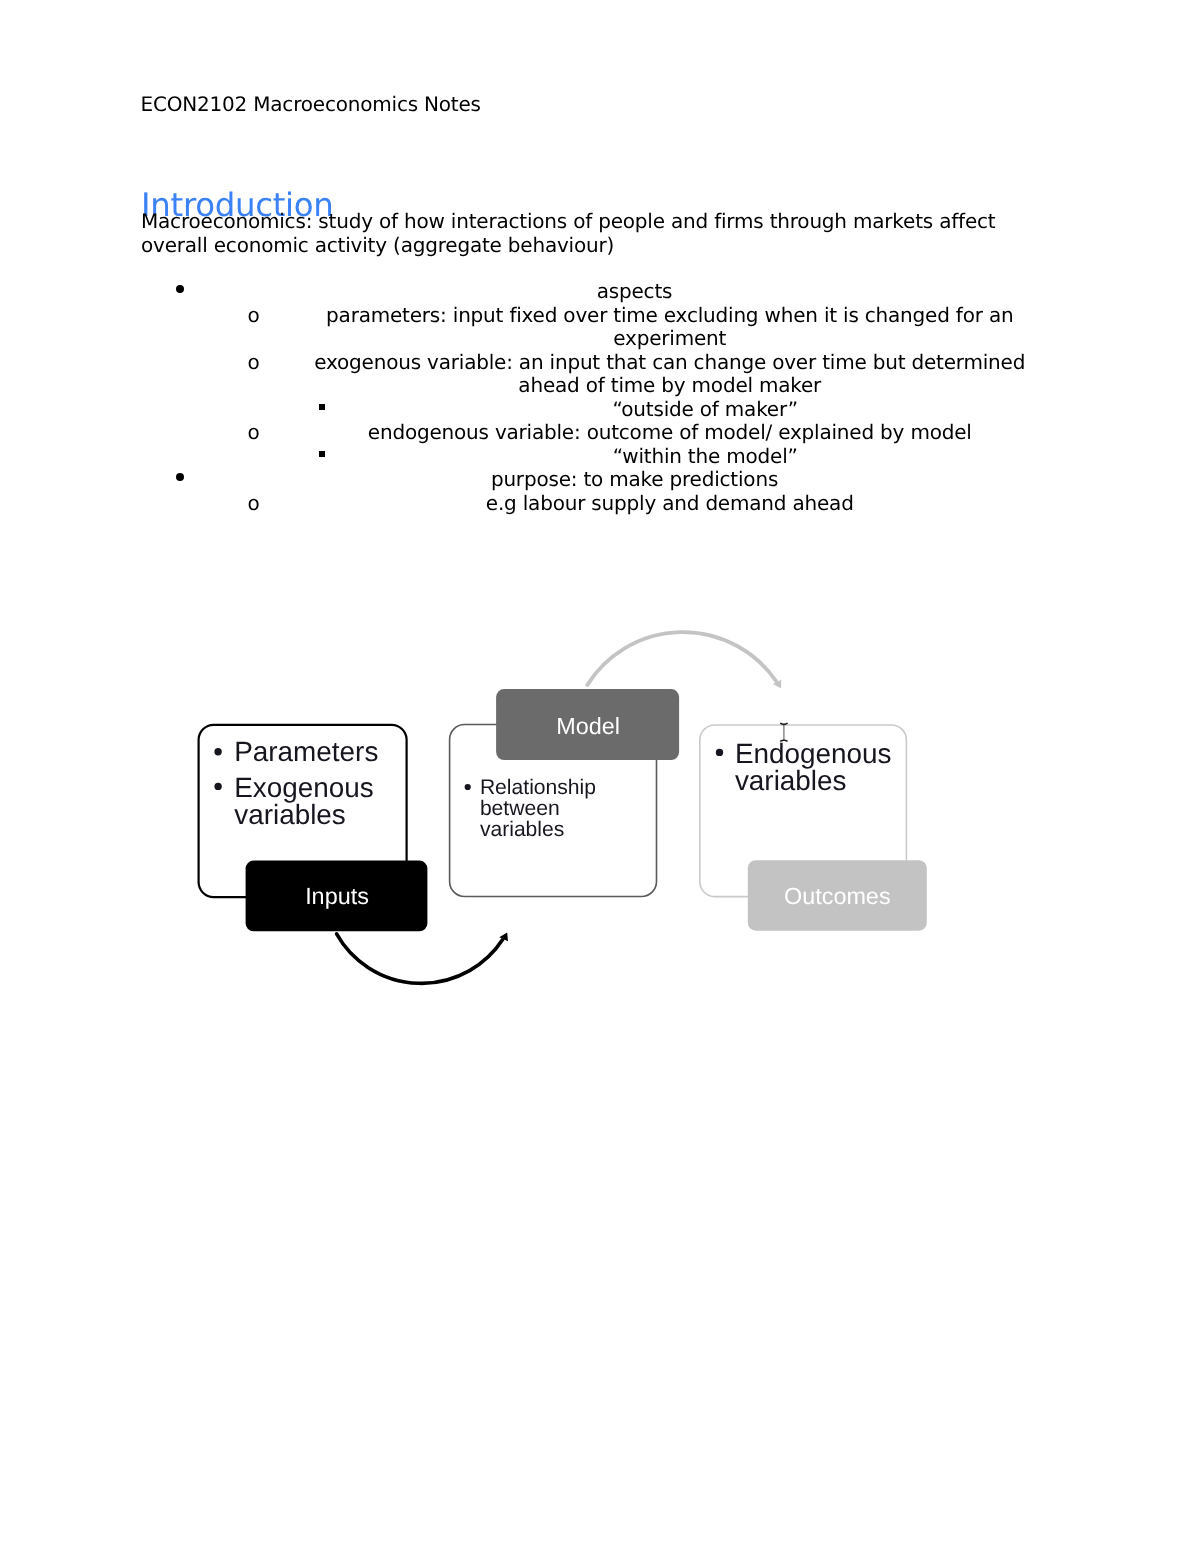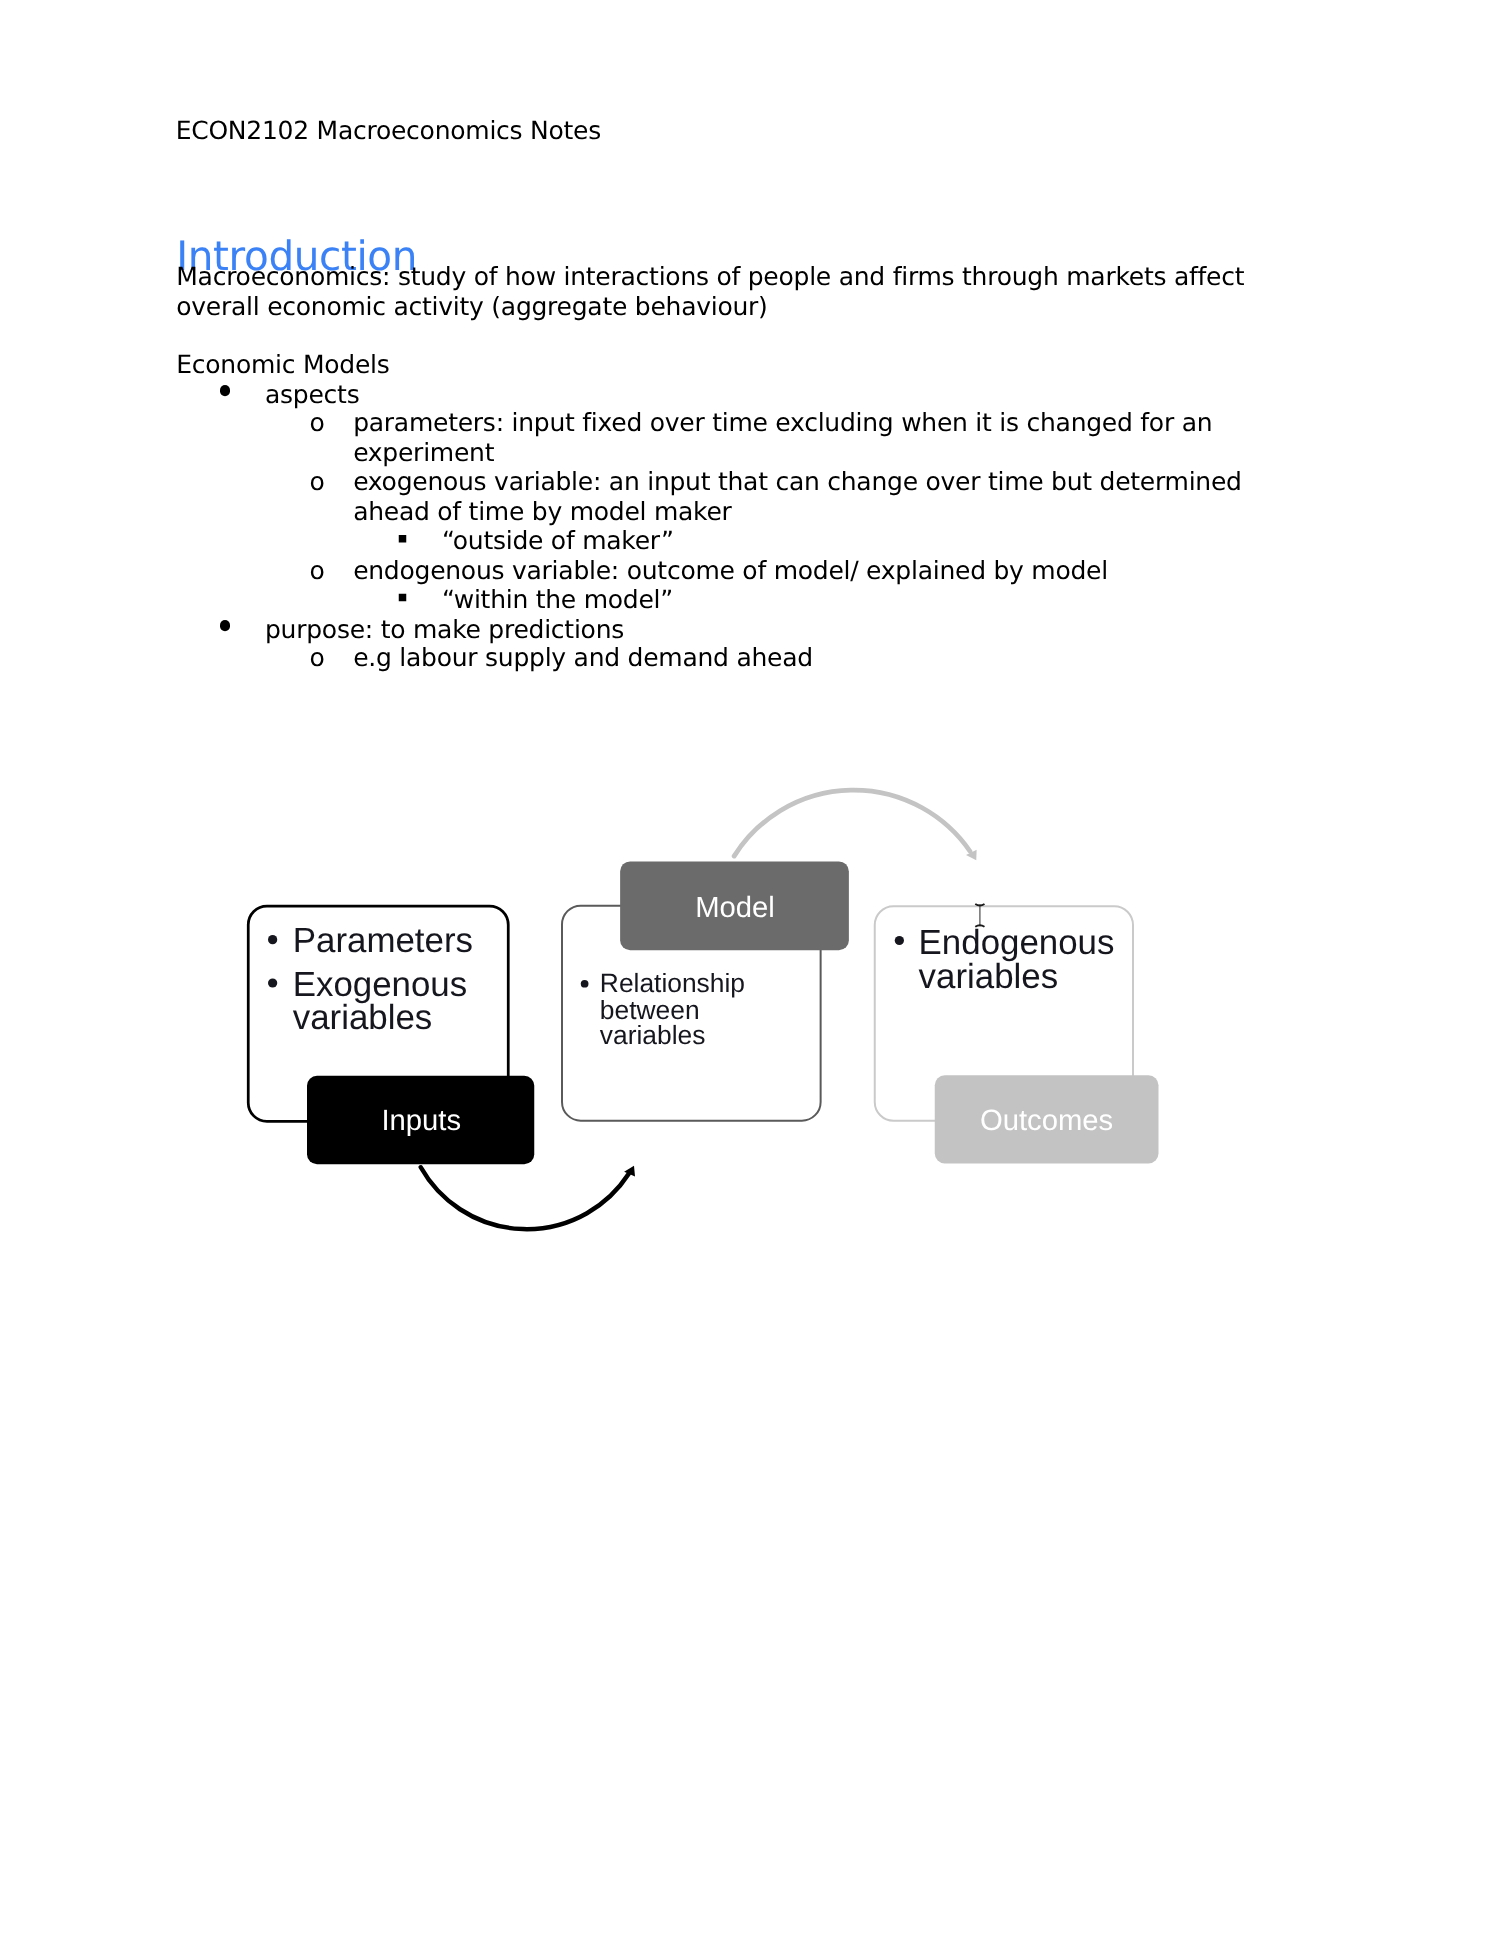--- a/index.html
+++ b/index.html
@@ -6,41 +6,40 @@
   html,body{margin:0;padding:0;background:#ffffff;}
   body{width:1200px;height:1553px;position:relative;overflow:hidden;
        font-family:"DejaVu Sans",sans-serif;color:#000;
        -webkit-font-smoothing:antialiased;text-rendering:geometricPrecision;}
   .page{position:absolute;left:0;top:0;width:1200px;height:1231px;background:#fff;margin-top:23px;}
   .hdr{filter:blur(0px);position:absolute;left:140.5px;top:69px;font-size:20px;letter-spacing:-0.2px;line-height:24px;white-space:nowrap;}
   .h1{filter:blur(0px);position:absolute;left:141px;top:164px;color:#3b82f6;font-size:32.4px;letter-spacing:-0.3px;line-height:36px;font-weight:400;white-space:nowrap;}
   .body{filter:blur(0px);position:absolute;left:141px;top:187px;width:916px;font-size:20px;letter-spacing:-0.2px;line-height:23.5px;}
   .para{margin:0;}
   .gap{height:23.3px;}
-  ul.outline{margin:0;padding:0;list-style:none;}
+  ul.outline{margin:0;padding:0;list-style:none;text-align:center;}
   ul.outline li{position:relative;}
   .lvl1{padding-left:71px;}
   .lvl1 .bul{position:absolute;left:34.5px;top:4.7px;width:8.4px;height:8.4px;border-radius:50%;background:#000;}
   .lvl2{padding-left:141.5px;}
   .lvl2 .bul{position:absolute;left:106.5px;top:0;}
   .lvl3{padding-left:212.5px;}
   .lvl3 .bul{position:absolute;left:177.5px;top:6.5px;width:6.2px;height:6.2px;background:#000;}
   .diagram{position:absolute;left:180px;top:590px;width:790px;height:400px;}
   .diagram svg{display:block;filter:blur(0.3px);}
 </style>
 </head>
 <body>
 
 <div class="page">
   <div class="hdr">ECON2102 Macroeconomics Notes</div>
   <div class="h1">Introduction</div>
   <div class="body">
     <p class="para">Macroeconomics: study of how interactions of people and firms through markets affect overall economic activity (aggregate behaviour)</p>
     <div class="gap"></div>
-    <p class="para">Economic Models</p>
     <ul class="outline">
       <li class="lvl1"><span class="bul"></span><span>aspects</span></li>
       <li class="lvl2"><span class="bul">o</span><span>parameters: input fixed over time excluding when it is changed for an experiment</span></li>
       <li class="lvl2"><span class="bul">o</span><span>exogenous variable: an input that can change over time but determined ahead of time by model maker</span></li>
       <li class="lvl3"><span class="bul"></span><span>“outside of maker”</span></li>
       <li class="lvl2"><span class="bul">o</span><span>endogenous variable: outcome of model/ explained by model</span></li>
       <li class="lvl3"><span class="bul"></span><span>“within the model”</span></li>
       <li class="lvl1"><span class="bul"></span><span>purpose: to make predictions</span></li>
       <li class="lvl2"><span class="bul">o</span><span>e.g labour supply and demand ahead</span></li>
     </ul>

